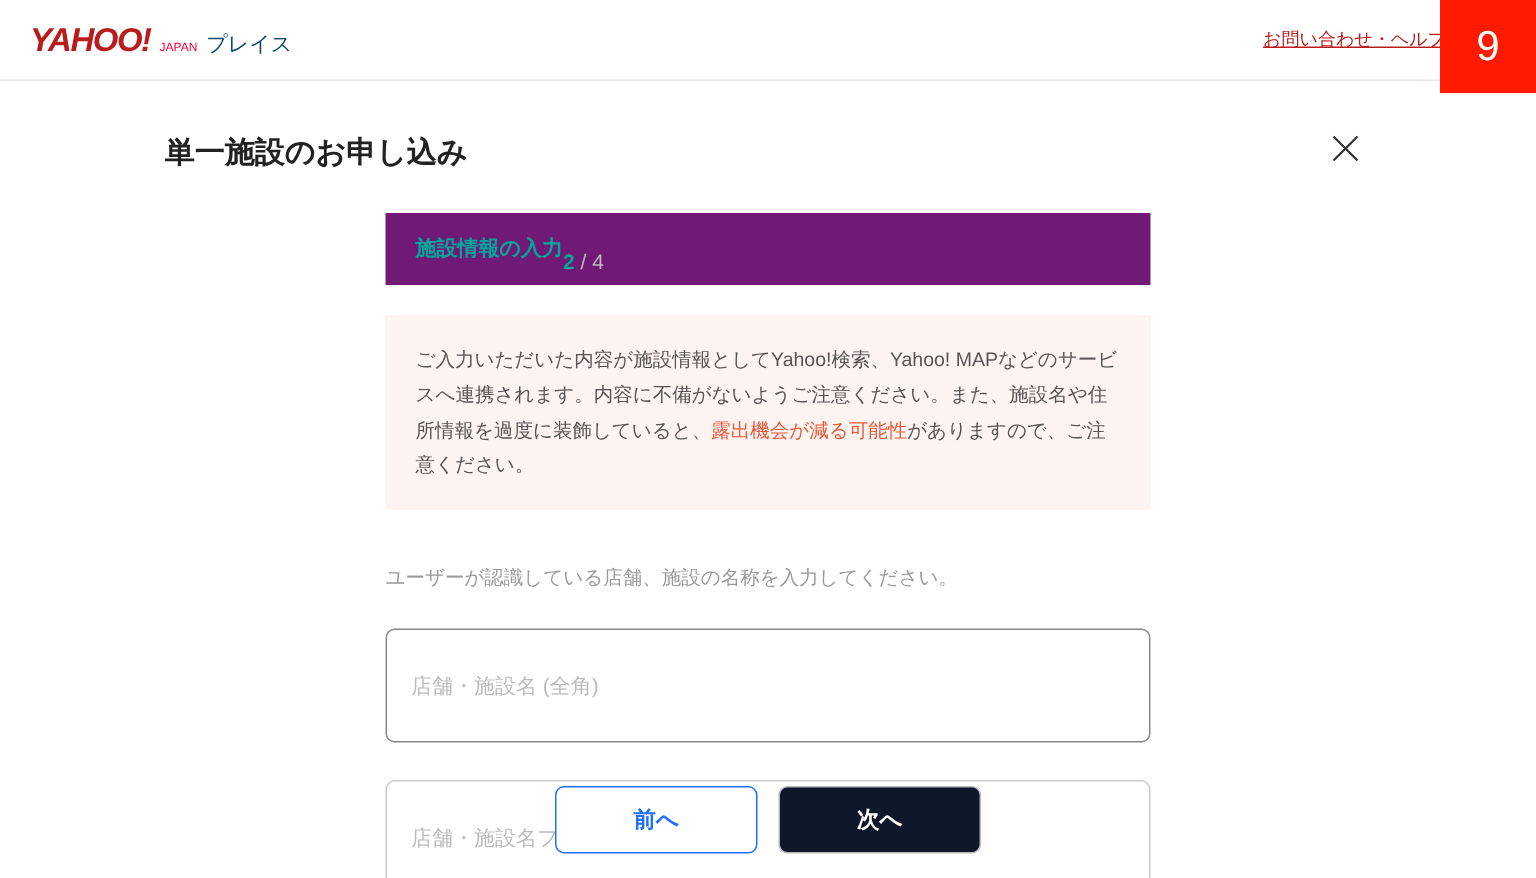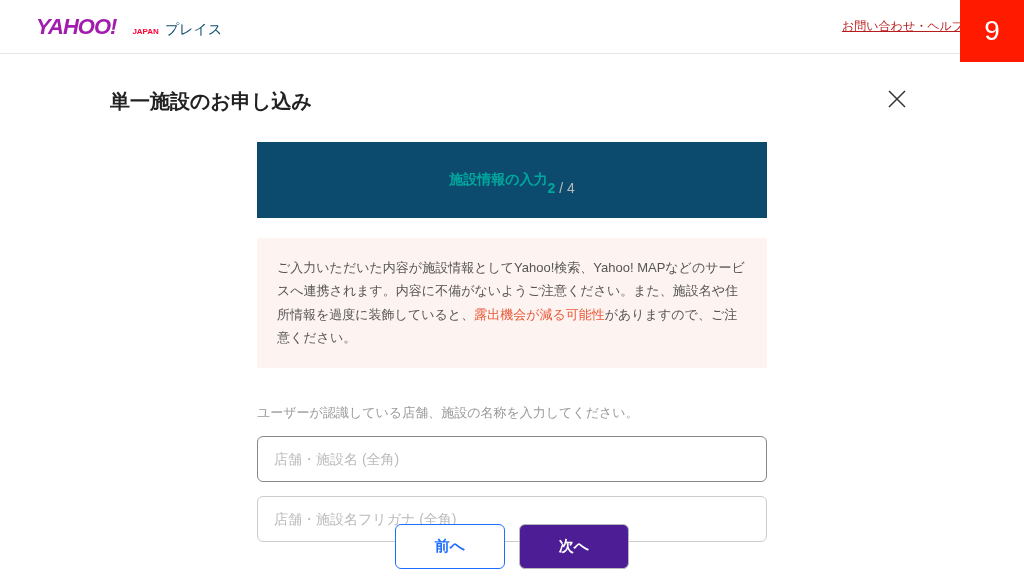--- a/index.html
+++ b/index.html
@@ -7,22 +7,22 @@
     
     .top-bar {
       display: flex;
       align-items: center;
       justify-content: space-between;
       padding: 8px 20px;
       border-bottom: 1px solid #e5e5e5;
       height: 54px;
     }
     .logo-wrap { display: flex; align-items: baseline; gap: 4px; }
-    .logo-yahoo { font-weight: 900; font-size: 22px; color: #a21caf; font-style: italic; letter-spacing: -1px; font-family: Arial, sans-serif; margin-left: 16px; }
-    .logo-japan { font-size: 8px; color: #ff0033; font-weight: bold; margin-left: 12px; }
+    .logo-yahoo { font-weight: 900; font-size: 22px; color: #b91c1c; font-style: italic; letter-spacing: -1px; font-family: Arial, sans-serif; }
+    .logo-japan { font-size: 8px; color: #ff0033; font-weight: normal; margin-left: 2px; }
     .logo-sub { font-size: 14px; color: #0c4a6e; font-weight: 500; margin-left: 2px; }
     .top-right { display: flex; align-items: center; gap: 16px; }
     .help-link { font-size: 12px; color: #b91c1c; text-decoration: underline; cursor: pointer; }
     .login-btn-partial { background: #1e6fff; color: #fff; padding: 8px 8px; font-size: 13px; border-radius: 4px; width: 24px; overflow: hidden; white-space: nowrap; }
     
     .badge-9 {
       position: absolute;
       top: 0;
       right: 0;
       width: 64px;
@@ -48,24 +48,24 @@
     }
     .page-title { font-size: 20px; font-weight: 700; color: #222; }
     .close-x { font-size: 22px; color: #333; cursor: pointer; padding: 4px 8px; }
     
     .content-col {
       max-width: 510px;
       margin: 0 auto;
     }
     
     .step-bar {
-      background: #0c4a6e;
-      padding: 22px 20px;
+      background: #701a75;
+      padding: 8px 20px;
       display: flex;
-      justify-content: center;
+      justify-content: flex-start;
       align-items: center;
       margin-bottom: 20px;
     }
     .step-label { color: #00a79d; font-size: 14px; font-weight: 600; }
     .step-count { font-size: 14px; margin-top: 16px; }
     .step-current { color: #00a79d; font-weight: 700; }
     .step-total { color: #bbb; }
     
     .notice-box {
       background: #fdf3f0;
@@ -79,50 +79,51 @@
     
     .field-block { margin-bottom: 28px; }
     .field-label-row { display: flex; align-items: baseline; gap: 6px; margin-bottom: 8px; }
     .field-label { font-size: 15px; font-weight: 700; color: #222; }
     .req-tag { font-size: 12px; color: #00a79d; }
     .req-tag::before { content: "* "; color: #00a79d; }
     .field-desc { font-size: 13px; color: #999; margin-bottom: 14px; }
     
     .text-input {
       width: 100%;
-      padding: 14px 16px;
+      padding: 29px 16px;
       font-size: 14px;
       border: 1px solid #ccc;
       border-radius: 6px;
       margin-bottom: 14px;
       color: #333;
+      margin-top: 11px;
     }
     .text-input::placeholder { color: #bbb; }
     .text-input.focused { border-color: #888; }
     
     .button-row {
       position: fixed;
       bottom: 16px;
       left: 0;
       right: 0;
       display: flex;
       justify-content: center;
       gap: 14px;
     }
     .btn {
       padding: 12px 0;
-      width: 110px;
+      width: 135px;
       font-size: 15px;
       font-weight: 600;
       border-radius: 6px;
       cursor: pointer;
       text-align: center;
     }
     .btn-prev { background: #fff; color: #1e6fff; border: 1.5px solid #1e6fff; }
-    .btn-next { background: #4c1d95; color: #fff; border: 1.5px solid #b8b8b8; }
+    .btn-next { background: #0f172a; color: #fff; border: 1.5px solid #b8b8b8; }
   </style>
 </head>
 <body>
 
 <header class="top-bar">
   <div class="logo-wrap">
     <span class="logo-yahoo">
       <span>YAHOO!</span>
     </span>
     <span style="display:flex;flex-direction:column;align-items:flex-start;">

